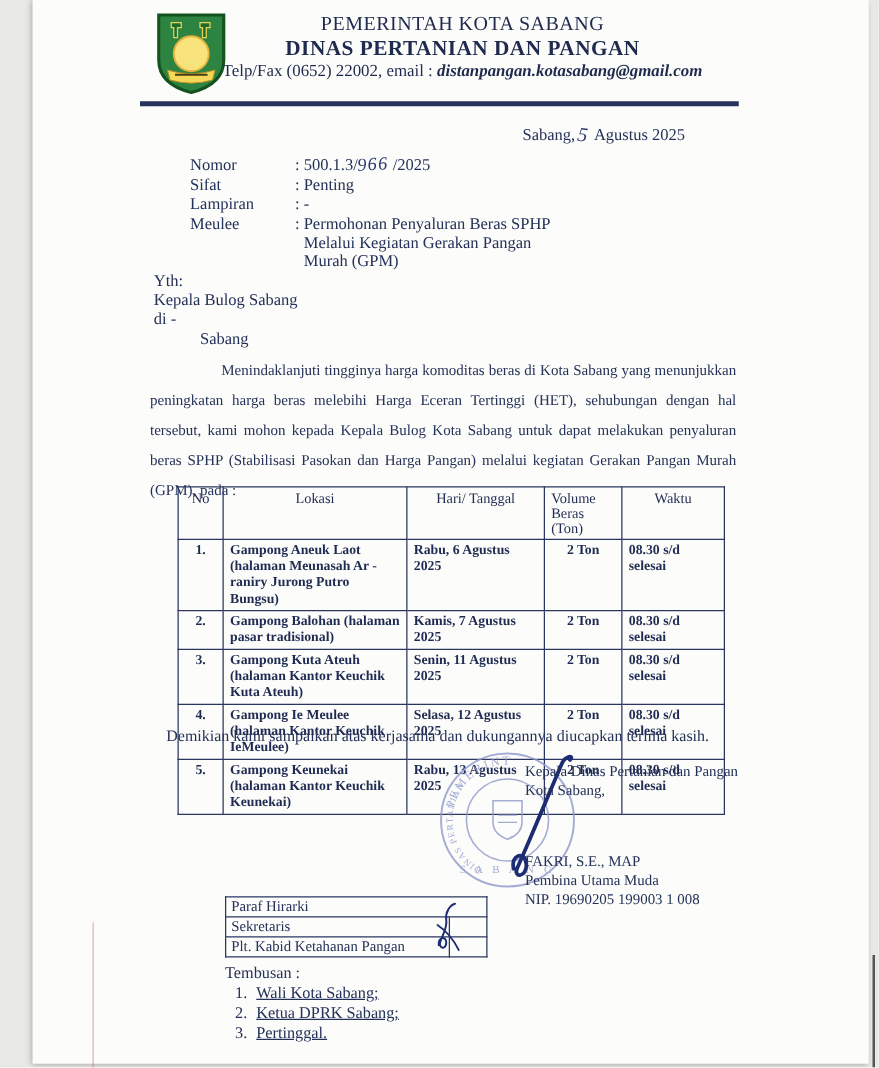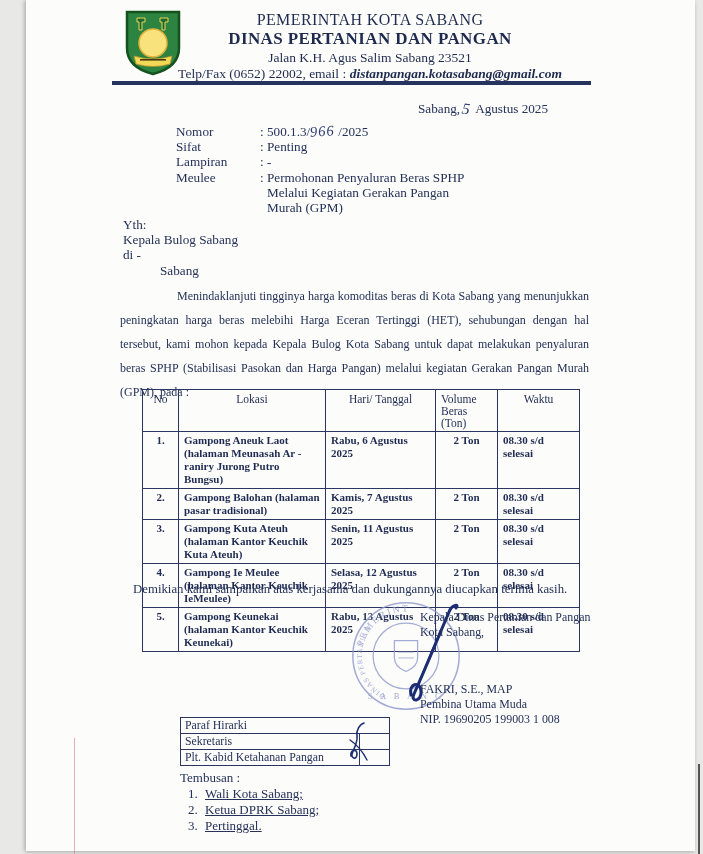--- a/index.html
+++ b/index.html
@@ -31,21 +31,21 @@
   .kop-rule { position:absolute; left:112px; top:81px; width:479px; height:3px;
     border-top:3px solid #26335c; border-bottom:1px solid #26335c; }
 
   
   .dateline { position:absolute; left:418px; top:99px; font-size:13.2px; }
   .hw { font-style:italic; color:#2b3a72; display:inline-block; }
   .dateline .hw { font-size:16px; transform:rotate(8deg) translateY(1px); margin:0 5px 0 2px; }
 
   
   .meta { position:absolute; left:152px; top:124px; font-size:13.2px; line-height:15.2px; }
-  .meta-row { display:flex;margin-left:24px; }
+  .meta-row { display:flex; }
   .meta-label { width:84px; flex:0 0 84px; }
   .meta .hw { font-size:14.5px; transform:rotate(-4deg); letter-spacing:1px; }
   .indent7 { padding-left:7px; }
 
   
   .recipient { position:absolute; left:123px; top:217px; font-size:13.2px; line-height:15.2px; }
   .recipient .r4 { padding-left:37px; }
 
   
   .bodytext { position:absolute; left:120px; top:284px; width:469px;
@@ -95,21 +95,20 @@
     <path d="M13,8 h8 v4 h-3 v8 h-3 v-8 h-2 z" fill="#1d6b2d" stroke="#e9d25a" stroke-width="1"></path>
     <path d="M36,8 h8 v4 h-3 v8 h-3 v-8 h-2 z" fill="#1d6b2d" stroke="#e9d25a" stroke-width="1"></path>
     <circle cx="29" cy="33" r="14" fill="#f7e27c" stroke="#e2b23c" stroke-width="1.5"></circle>
     <path d="M10,46 Q29,52 48,46 L46,54 Q29,59 12,54 Z" fill="#f3d957" stroke="#b98f2a" stroke-width="0.8"></path>
     <rect x="16" y="49" width="26" height="1.6" fill="#4a3c10"></rect>
   </svg>
 
   <div class="kop">
     <div class="l1">PEMERINTAH KOTA SABANG</div>
     <div class="l2">DINAS PERTANIAN DAN PANGAN</div>
-    <div class="l3">Jalan K.H. Agus Salim Sabang 23521</div>
     <div class="l4"><span>Telp/Fax (0652) 22002, email : </span><span class="email">distanpangan.kotasabang@gmail.com</span></div>
   </div>
   <div class="kop-rule"></div>
 
   <div class="dateline"><span>Sabang,</span><span class="hw">5</span><span>Agustus 2025</span></div>
 
   <div class="meta">
     <div class="meta-row">
       <span class="meta-label">Nomor</span>
       <span><span>: 500.1.3/</span><span class="hw">966</span><span> /2025</span></span>

